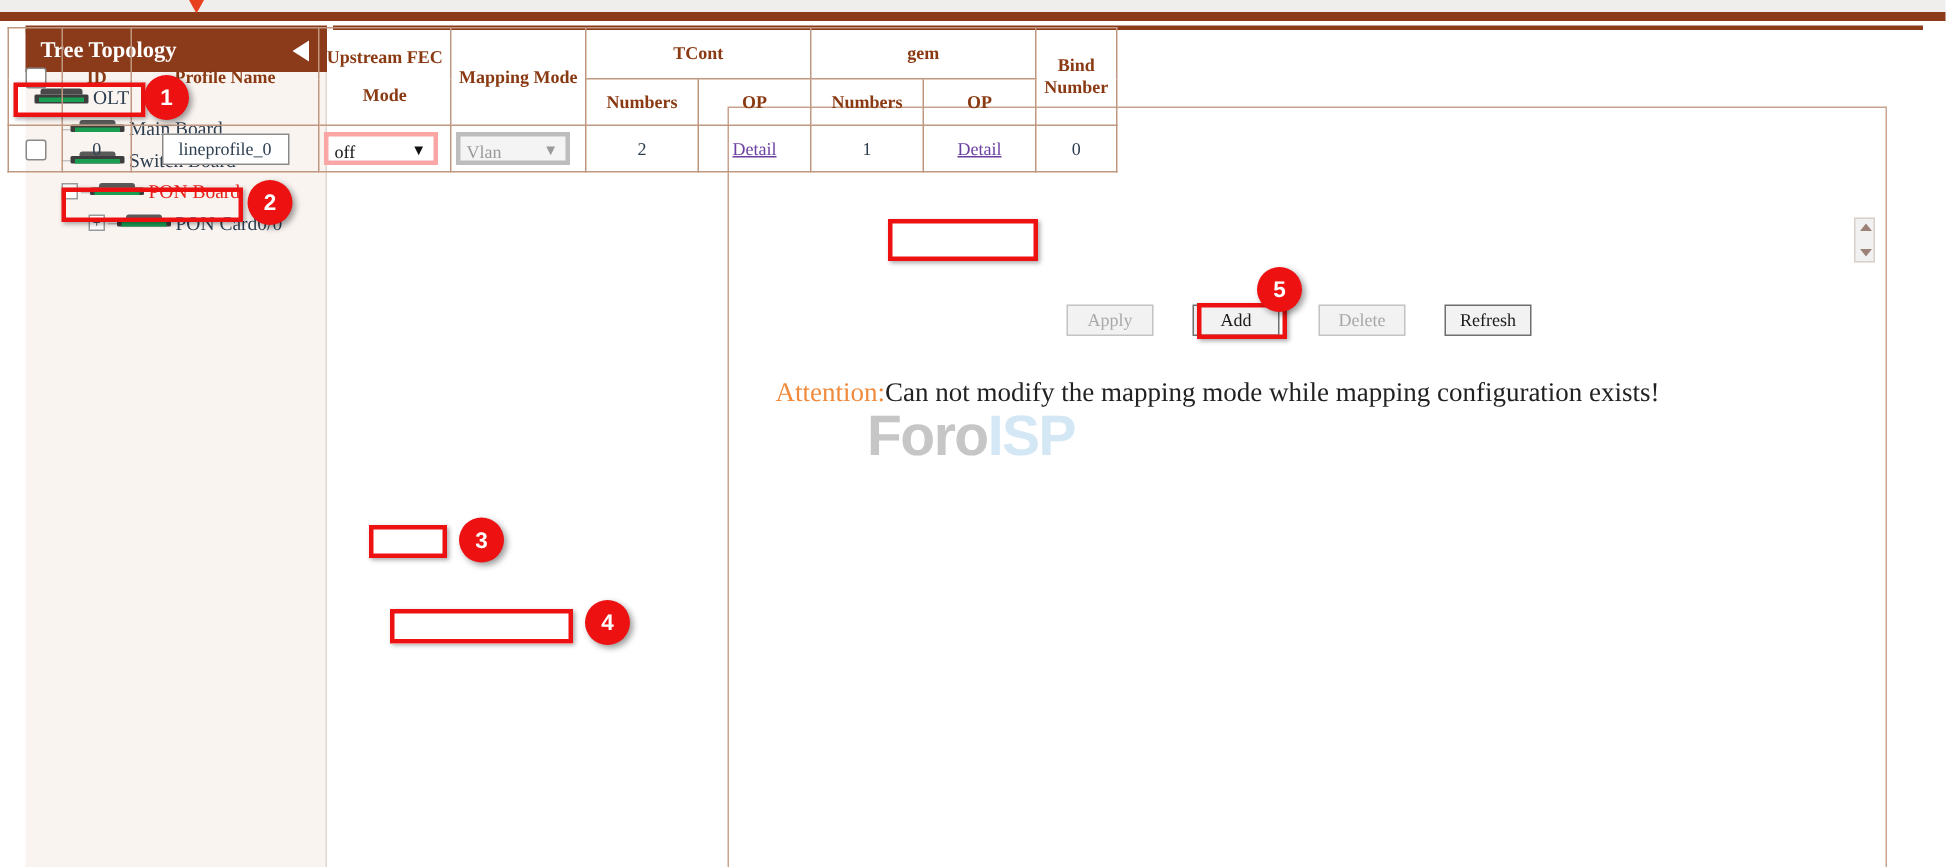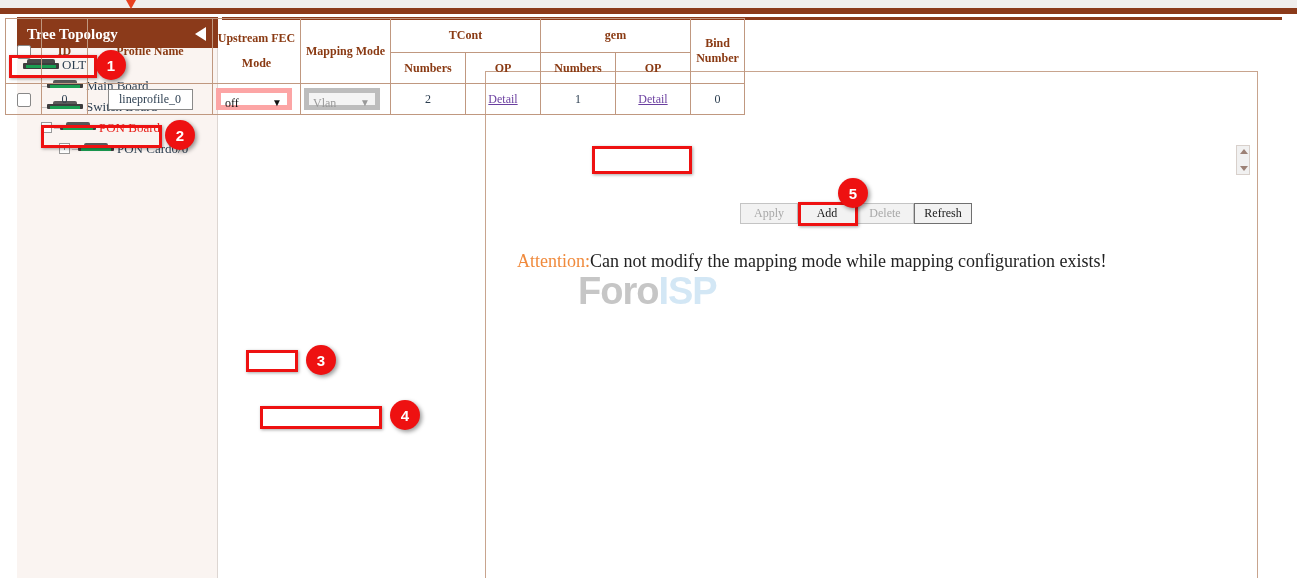--- a/index.html
+++ b/index.html
@@ -103,38 +103,38 @@
   #tbl thead tr:first-child th { height:34px; }
   #tbl thead tr:nth-child(2) th { height:31px; }
   #tbl tbody td { height:31px; }
   .cb { width:14px; height:14px; border:1px solid #888; background:#fff;
         display:inline-block; border-radius:2px; vertical-align:middle; }
   .lnk { color:#6b3fa0; text-decoration:underline; cursor:pointer;margin-top:31px; }
 
   .txtinput { width:85px; height:21px; border:1px solid #8a8a8a; background:#fff;
               font-size:12px; font-family:"Liberation Serif",serif; color:#2c3e50;
               text-align:center; padding:0; }
-  .sel { width:76px; height:22px; border:5px solid #fca5a5; background:#fff;
+  .sel { width:76px; height:22px; border:3px solid #fca5a5; background:#fff;
          font-size:12px; font-family:"Liberation Serif",serif; color:#111;
          padding:0 2px; text-align:left; position:relative; }
   .sel.disabled { color:#9a9a9a; border-color:#bdbdbd; background:#f4f4f4; }
   .sel .cv { position:absolute; left:4px; top:3px; }
   .sel .cx { position:absolute; right:5px; top:4px; font-size:10px;
              font-family:"Liberation Sans",sans-serif; }
 
   
   #rowscroll { position:absolute; left:1236px; top:145px; width:14px; height:30px;
                background:#f1f1f1; border:1px solid #d8d0cb; }
   #rowscroll .au { position:absolute; left:3px; top:3px; width:0;height:0;
     border-left:4px solid transparent;border-right:4px solid transparent;border-bottom:5px solid #9c8176; }
   #rowscroll .ad { position:absolute; left:3px; bottom:3px; width:0;height:0;
     border-left:4px solid transparent;border-right:4px solid transparent;border-top:5px solid #9c8176; }
 
   
-  #btnrow { position:absolute; left:740px; top:203px; display:flex; }
+  #btnrow { position:absolute; left:711px; top:203px; display:flex; gap:26px; }
   .btn { width:58px; height:21px; border:1px solid #707070; background:#f2f2f2;
          font-size:12px; font-family:"Liberation Serif",serif; color:#1a1a1a;
          display:flex; align-items:center; justify-content:center; cursor:pointer; }
   .btn.disabled { color:#a8a8a8; border-color:#c4c4c4; background:#f2f2f2; cursor:default; }
 
   #attention { position:absolute; left:495px; top:251px; font-size:18px; color:#222;margin-left:22px; }
   #attention .a { color:#f08a3c; }
 
   
   #wm { position:absolute; left:578px; top:270px; font-size:38px; font-weight:bold;

